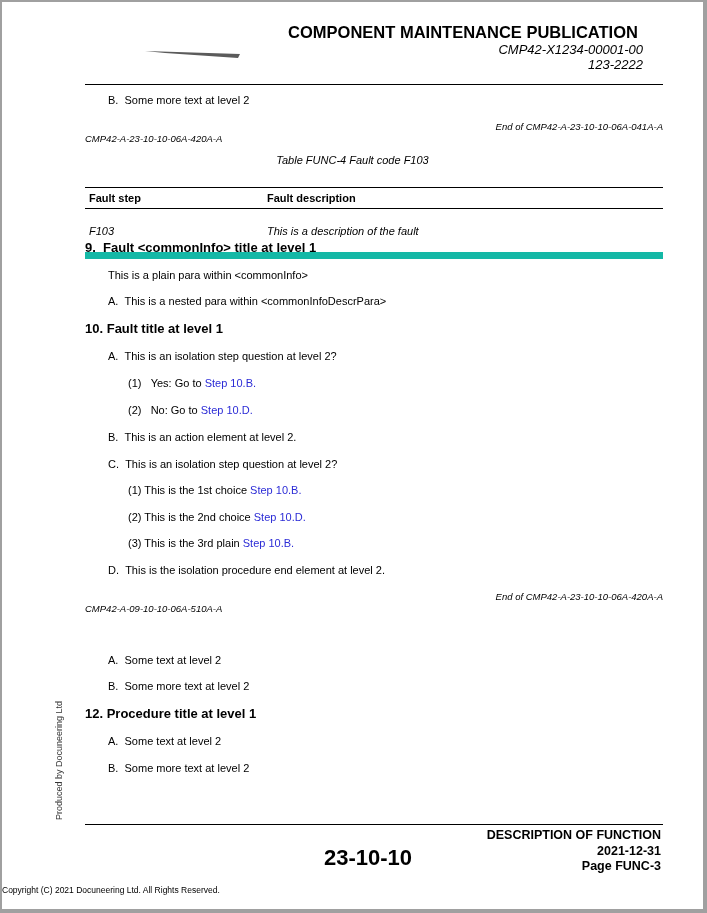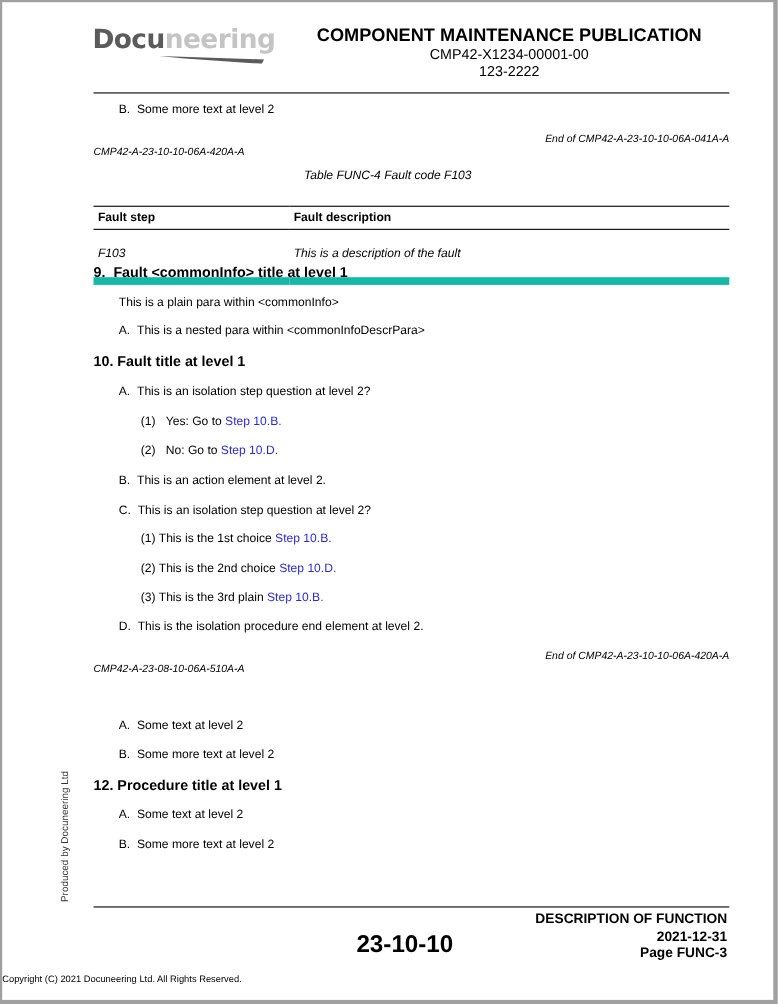--- a/index.html
+++ b/index.html
@@ -16,42 +16,39 @@
     background: #fff;
   }
   .abs { position: absolute; white-space: nowrap; }
   
   .logo { left: 82px; top: 20px; font-family: "DejaVu Sans", sans-serif; font-weight: bold; font-size: 24px; letter-spacing: -0.5px; line-height: 28px; }
   .logo .docu { color: #5b5b5b; }
   .logo .neer { color: #c4c4c4; }
   .logo-swoosh { left: 143px; top: 49px; width: 95px; height: 7px; }
   
   .hdr-title { right: 60px; top: 21px; font-size: 16.5px; font-weight: bold; width: 360px; text-align: center; }
-  .hdr-sub { width: 360px; right: 60px; text-align: center; font-size: 13px; }
+  .hdr-sub { width: 360px; right: 60px; text-align: right; font-size: 13px; font-style: italic; }
   .rule { position: absolute; left: 83px; width: 578px; height: 1px; background: #000; }
   .txt { font-size: 11px; }
   .ital { font-style: italic; font-size: 9.5px; }
   .h1 { font-weight: bold; font-size: 13px; }
   .link { color: #2b2bd6; cursor: pointer; margin-top: 44px; }
   table.ftab { position: absolute; left: 83px; top: 185px; width: 578px; border-collapse: collapse; font-size: 11px; }
   table.ftab th { text-align: left; font-weight: bold; padding: 3px 4px; border-top: 1px solid #000; border-bottom: 1px solid #000; height: 14px; }
   table.ftab td { padding: 15px 4px; border-bottom: 7px solid #14b8a6; height: 13px; font-style: italic; }
   .side { left: 52px; top: 818px; transform: rotate(-90deg); transform-origin: left top; font-size: 9px; color: #333; }
   .foot-code { left: 322px; top: 843px; font-size: 22px; font-weight: bold; }
   .foot-r { right: 42px; text-align: right; font-size: 12.5px; font-weight: bold; }
   .copy { left: 0; width: 701px; text-align: left; top: 883px; font-size: 8.5px; }
 </style>
 </head>
 <body>
 
 <div class="page">
 
-  <div class="abs logo">
-    <span class="docu">Docu</span><span class="neer">neering</span>
-  </div>
   <svg class="abs logo-swoosh" viewBox="0 0 95 7">
     <polygon points="0,0 95,3 93,7 20,2" fill="#5b5b5b"></polygon>
   </svg>
   <div class="abs hdr-title">COMPONENT MAINTENANCE PUBLICATION</div>
   <div class="abs hdr-sub" style="top:40px">CMP42-X1234-00001-00</div>
   <div class="abs hdr-sub" style="top:55px">123-2222</div>
   <div class="rule" style="top:82px"></div>
 
   <div class="abs txt" style="left:106px;top:92px">
     <span>B.</span>&nbsp;&nbsp;<span>Some more text at level 2</span>
@@ -109,21 +106,21 @@
     <span>(2)</span> <span>This is the 2nd choice </span><span class="link">Step 10.D.</span>
   </div>
   <div class="abs txt" style="left:126px;top:535px">
     <span>(3)</span> <span>This is the 3rd plain </span><span class="link">Step 10.B.</span>
   </div>
   <div class="abs txt" style="left:106px;top:562px">
     <span>D.</span>&nbsp;&nbsp;<span>This is the isolation procedure end element at level 2.</span>
   </div>
 
   <div class="abs ital" style="right:40px;top:589px">End of CMP42-A-23-10-10-06A-420A-A</div>
-  <div class="abs ital" style="left:83px;top:601px">CMP42-A-23-08-10-06A-510A-A</div>
+  <div class="abs ital" style="left:83px;top:601px">CMP42-A-09-10-10-06A-510A-A</div>
 
   <div class="abs txt" style="left:106px;top:652px">
     <span>A.</span>&nbsp;&nbsp;<span>Some text at level 2</span>
   </div>
   <div class="abs txt" style="left:106px;top:678px">
     <span>B.</span>&nbsp;&nbsp;<span>Some more text at level 2</span>
   </div>
 
   <div class="abs h1" style="left:83px;top:704px">
     <span>12.</span>&nbsp;<span>Procedure title at level 1</span>

